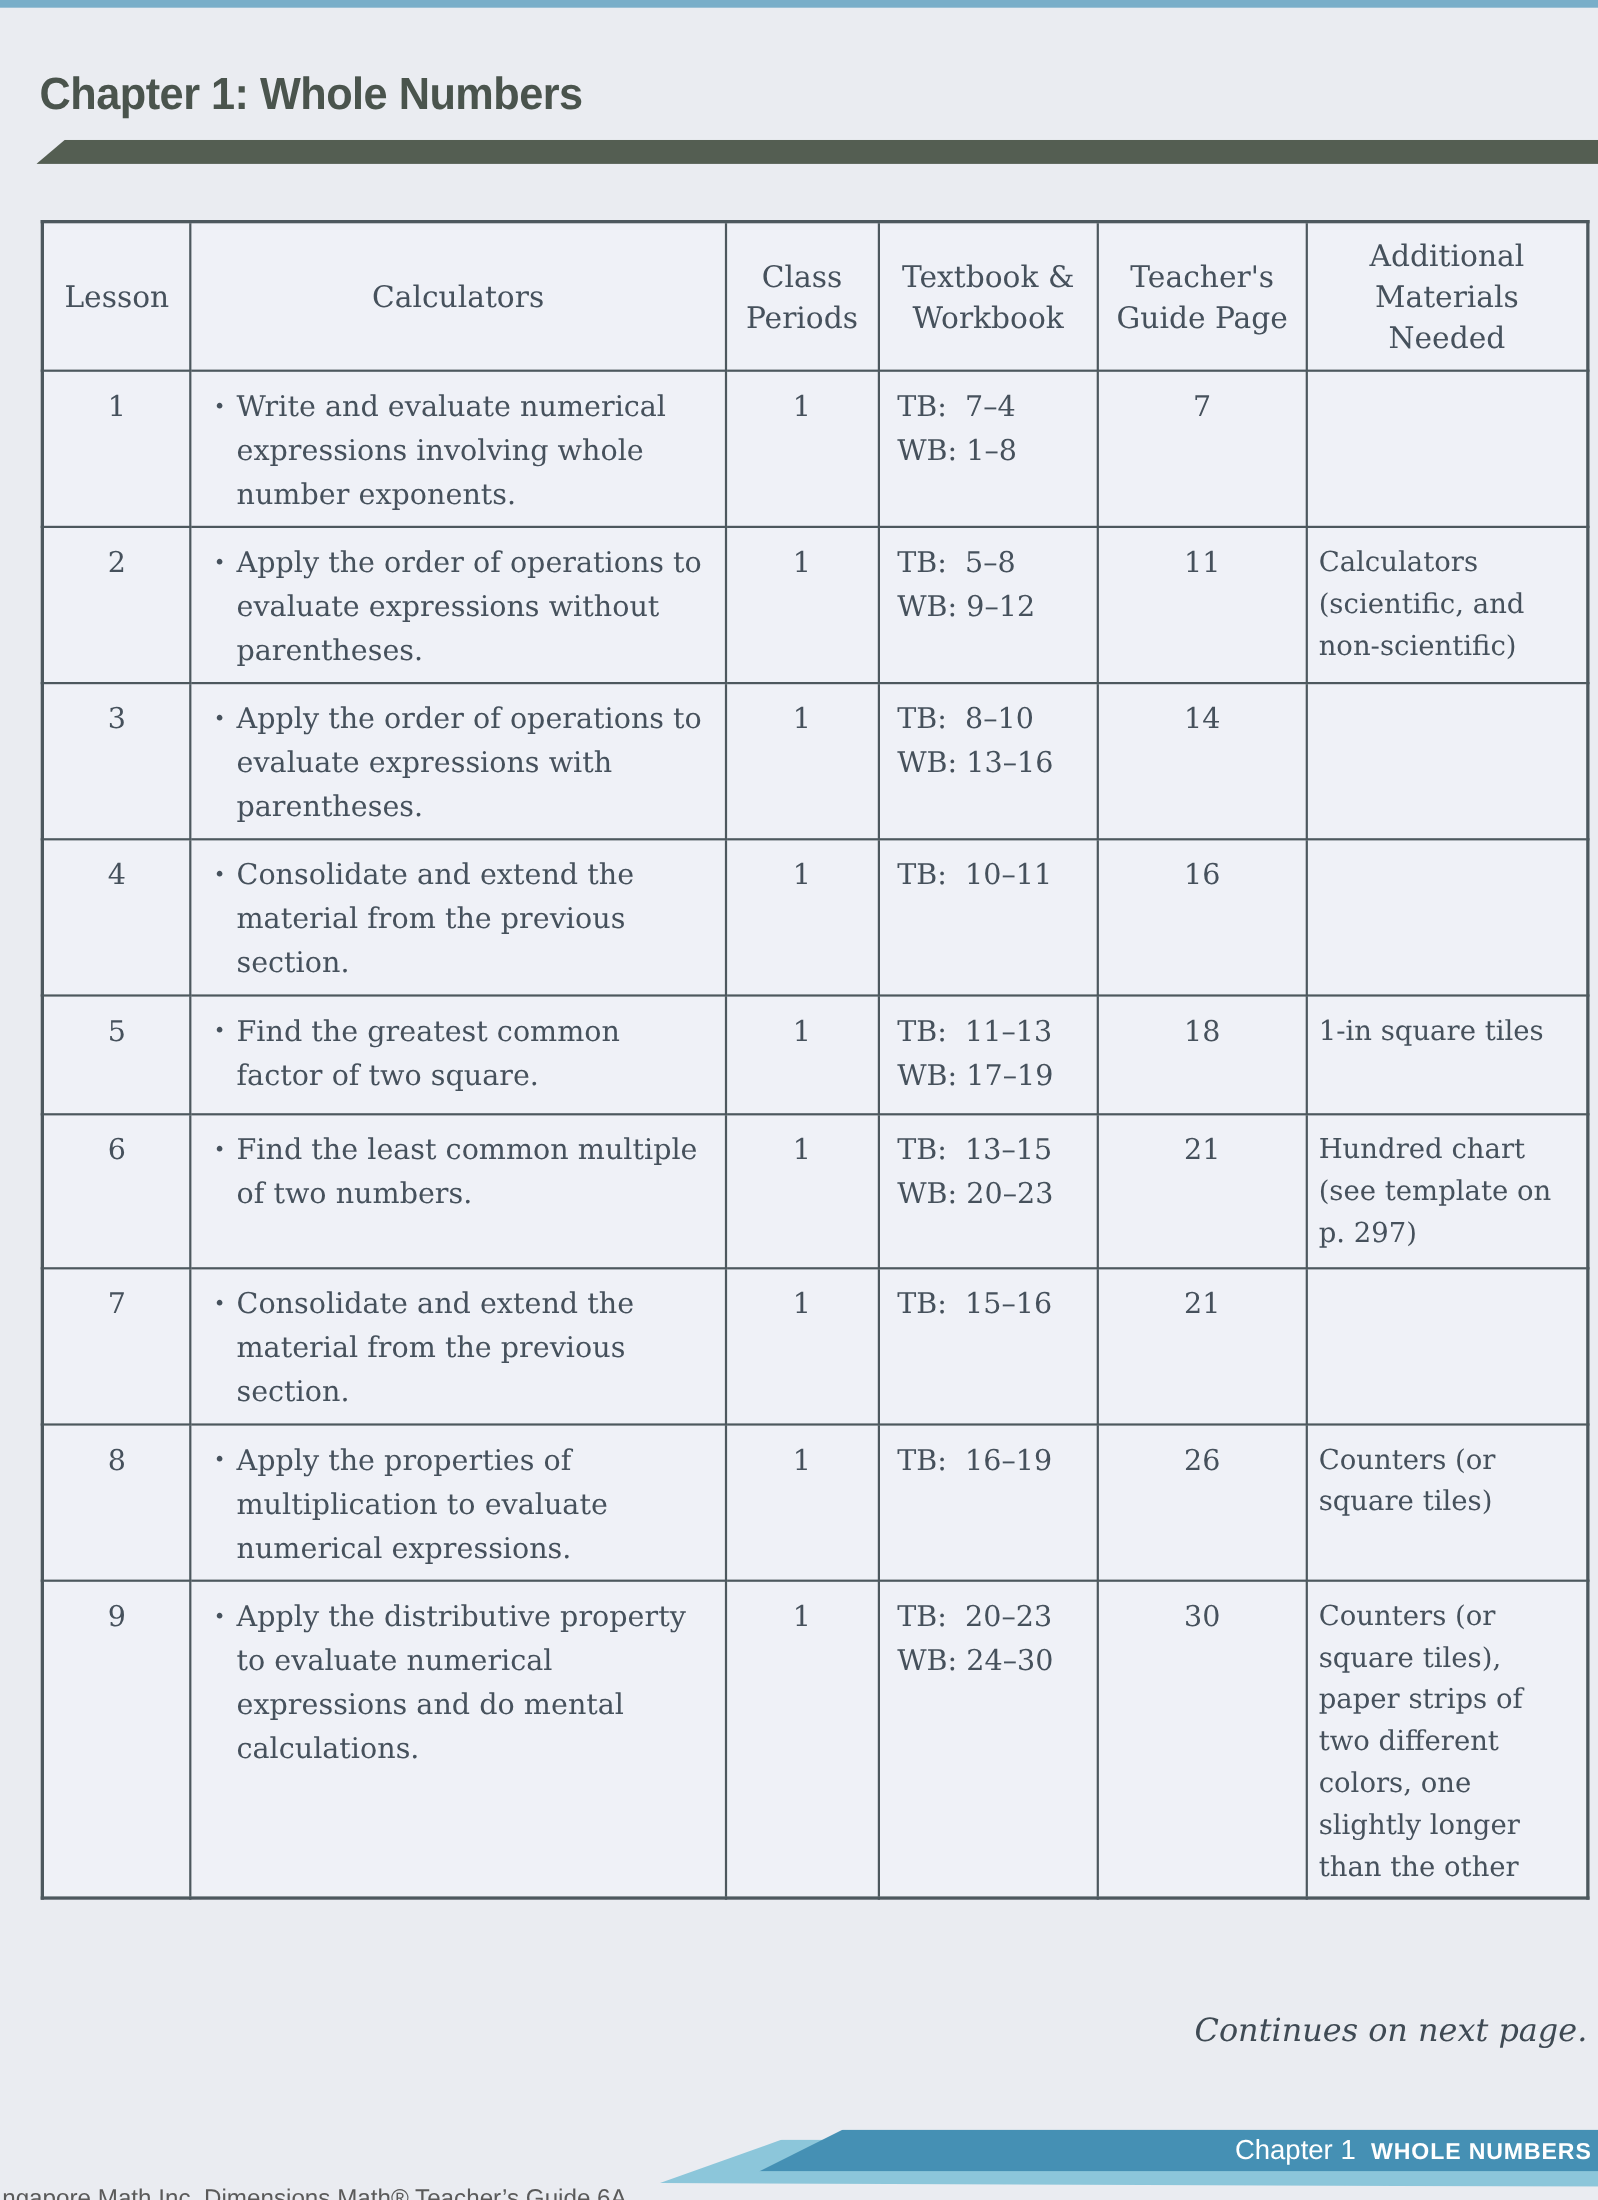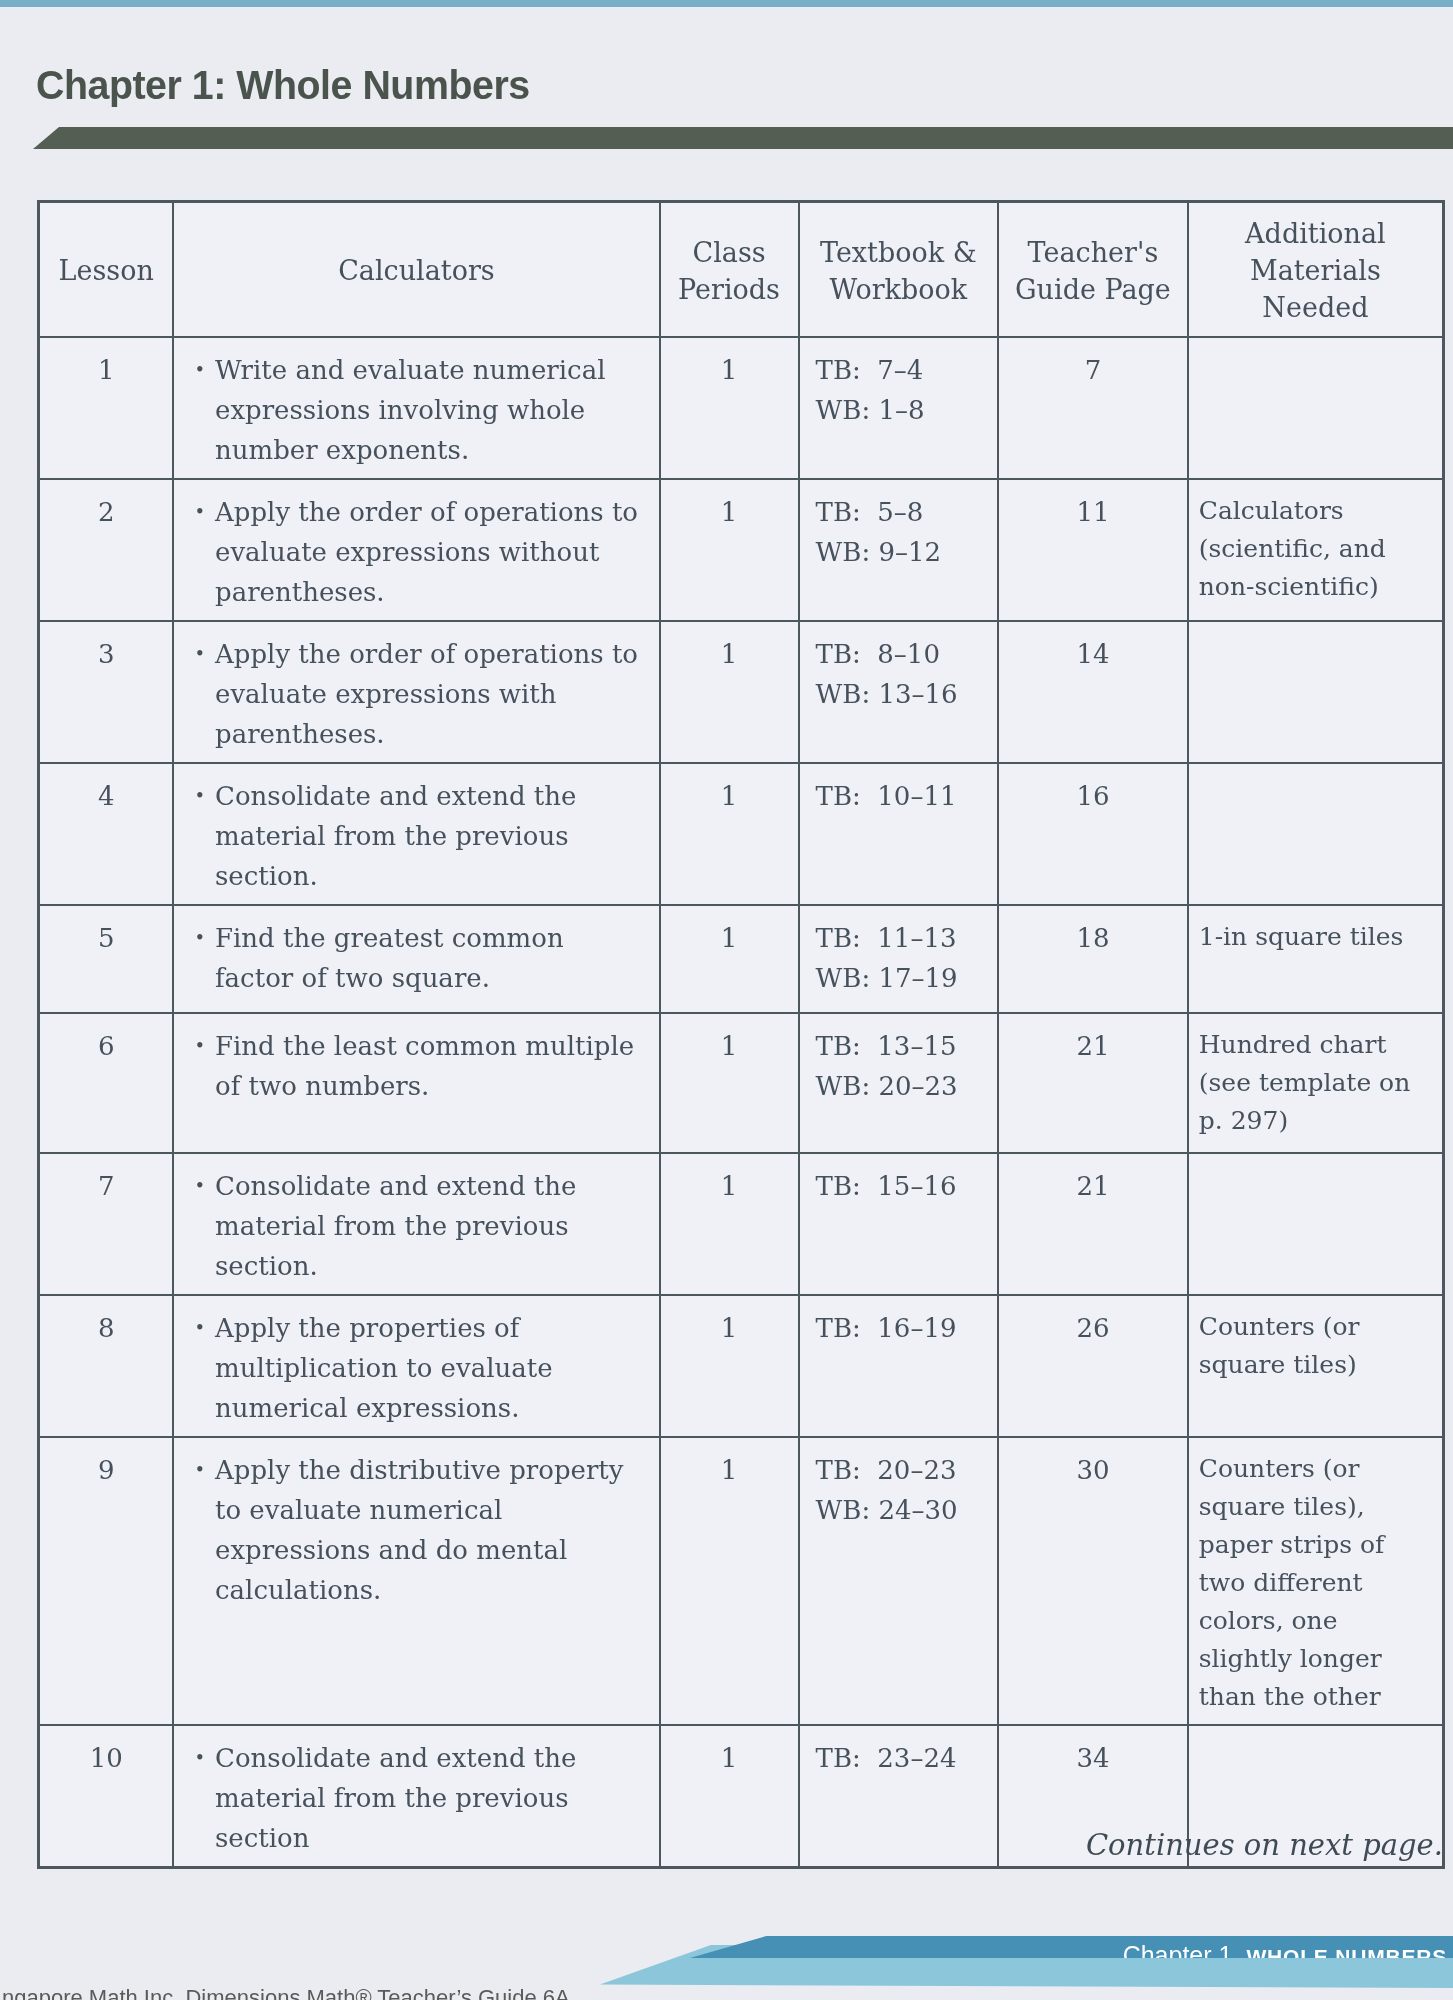--- a/index.html
+++ b/index.html
@@ -73,21 +73,21 @@
     font-size:22px;color:var(--footer_text,#5a5a5a);
     white-space:nowrap;
     margin-top:44px;
   }
   .footer-band-light{
     position:absolute;left:600px;top:1945px;width:853px;height:43px;
     background:var(--footer_band_light,#8cc6da);
     clip-path:polygon(13% 0,100% 0,100% 100%,0 92%);
   }
   .footer-band-dark{
-    position:absolute;left:690px;top:1936px;width:763px;height:22px;
+    position:absolute;left:690px;top:1936px;width:763px;height:38px;
     background:var(--footer_band,#4590b4);
     clip-path:polygon(10% 0,100% 0,100% 100%,0 100%);
     color:#ffffff;
     font-family:"Liberation Sans","DejaVu Sans",sans-serif;
     text-align:right;
   }
   .footer-band-dark .band-text{
     position:absolute;right:6px;top:0;height:38px;line-height:38px;white-space:nowrap;
   }
   .band-chapter{font-size:25px;font-weight:400;margin-right:14px;}
@@ -232,33 +232,20 @@
             <div class="obj-wrap">
               <span class="bullet">•</span>
               <span>Apply the distributive property to evaluate numerical expressions and do mental calculations.</span>
             </div>
           </td>
         <td class="cell-periods">1</td>
         <td class="cell-tbwb"><div>TB:  20–23</div><div>WB: 24–30</div></td>
         <td class="cell-tg">30</td>
         <td class="cell-mat">Counters (or square tiles), paper strips of two different colors, one slightly longer than the other</td>
       </tr>
-      <tr class="row-std">
-        <td class="cell-lesson">10</td>
-        <td class="cell-obj">
-            <div class="obj-wrap">
-              <span class="bullet">•</span>
-              <span>Consolidate and extend the material from the previous section</span>
-            </div>
-          </td>
-        <td class="cell-periods">1</td>
-        <td class="cell-tbwb"><div>TB:  23–24</div><div></div></td>
-        <td class="cell-tg">34</td>
-        <td class="cell-mat"></td>
-      </tr>
     </tbody>
   </table>
 </div>
 
 <div class="continues-note">Continues on next page.</div>
 
 <div class="footer-left">ngapore Math Inc. Dimensions Math® Teacher’s Guide 6A</div>
 
 <div class="footer-band-light"></div>
 <div class="footer-band-dark">

